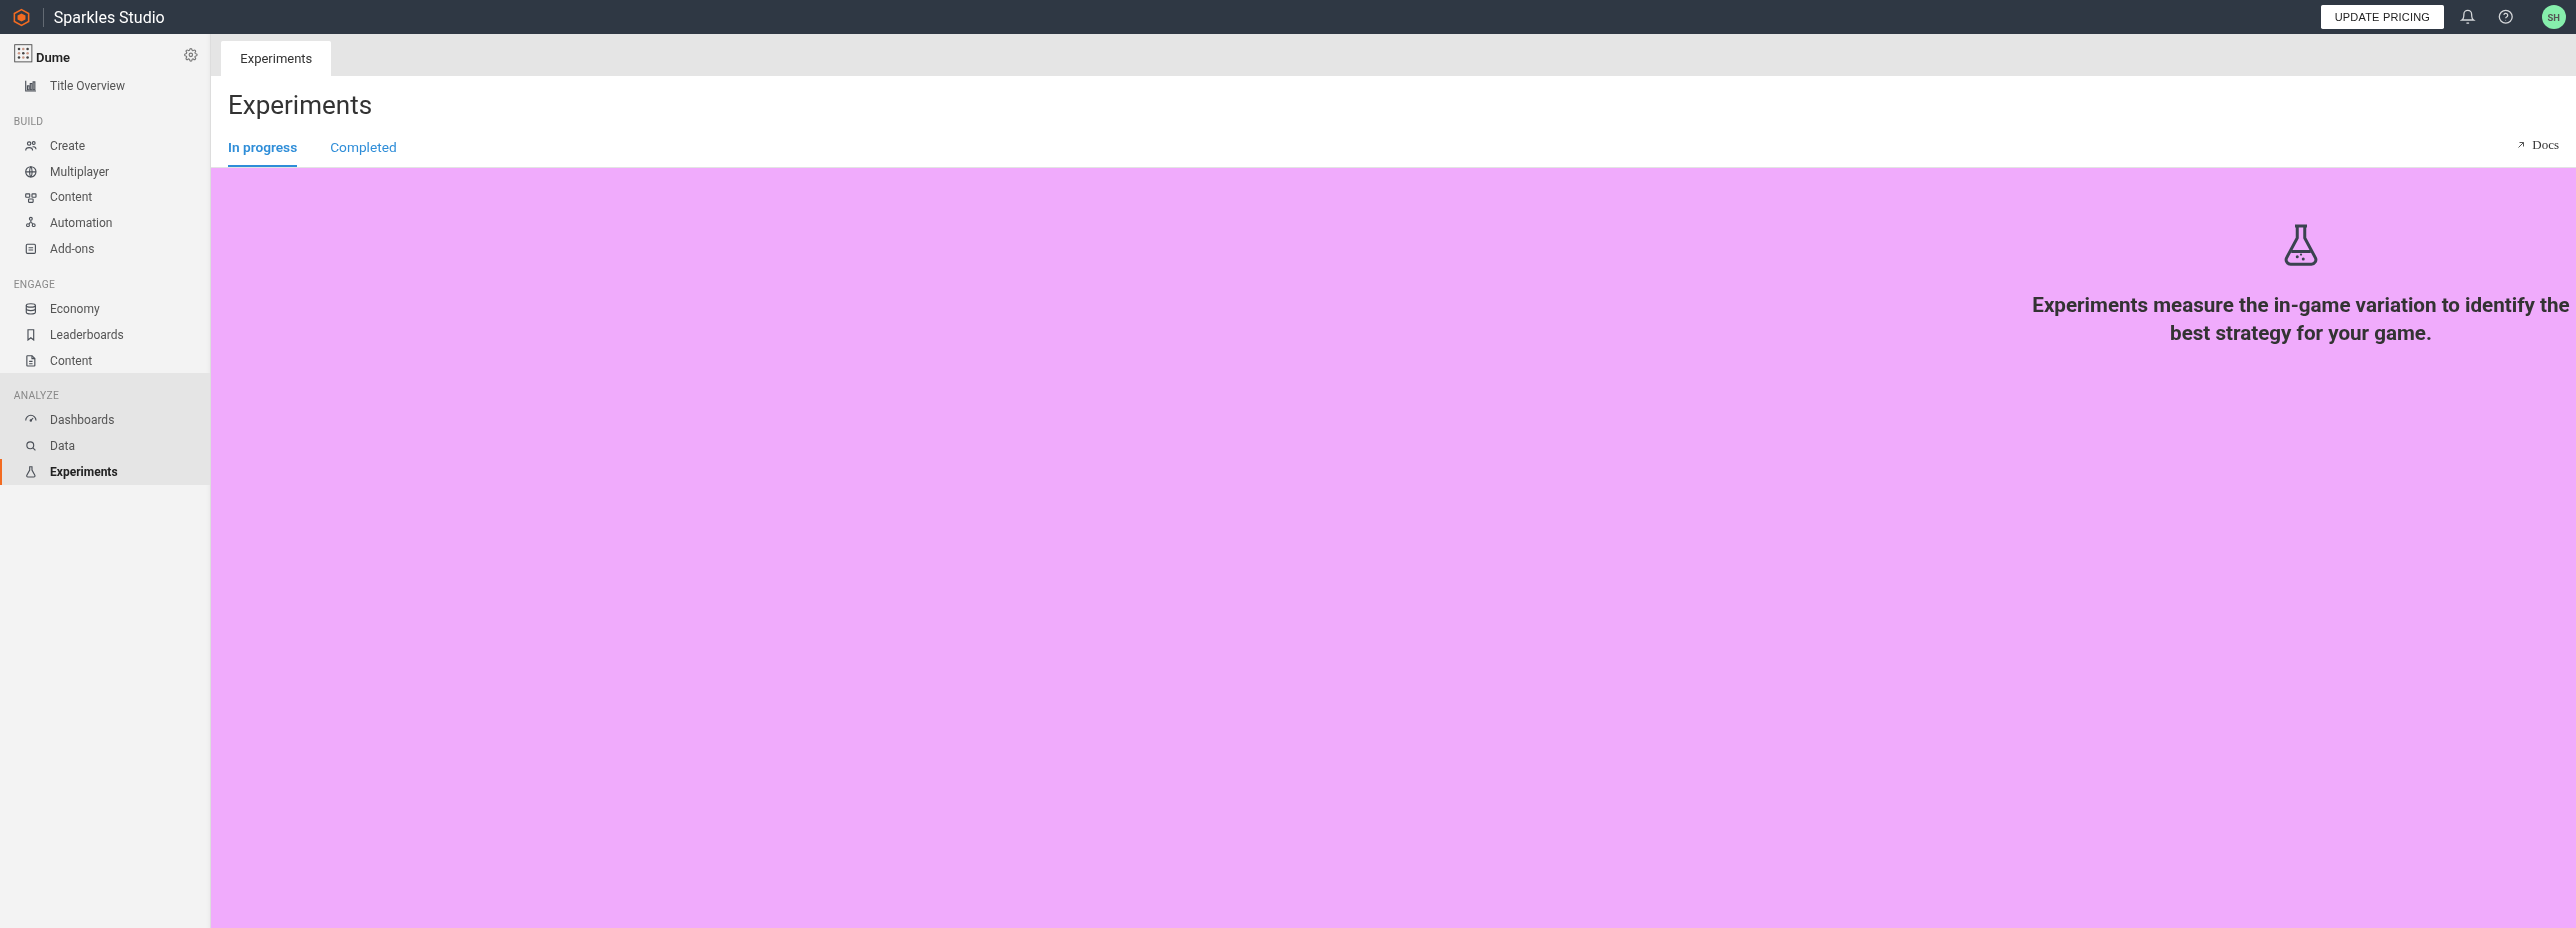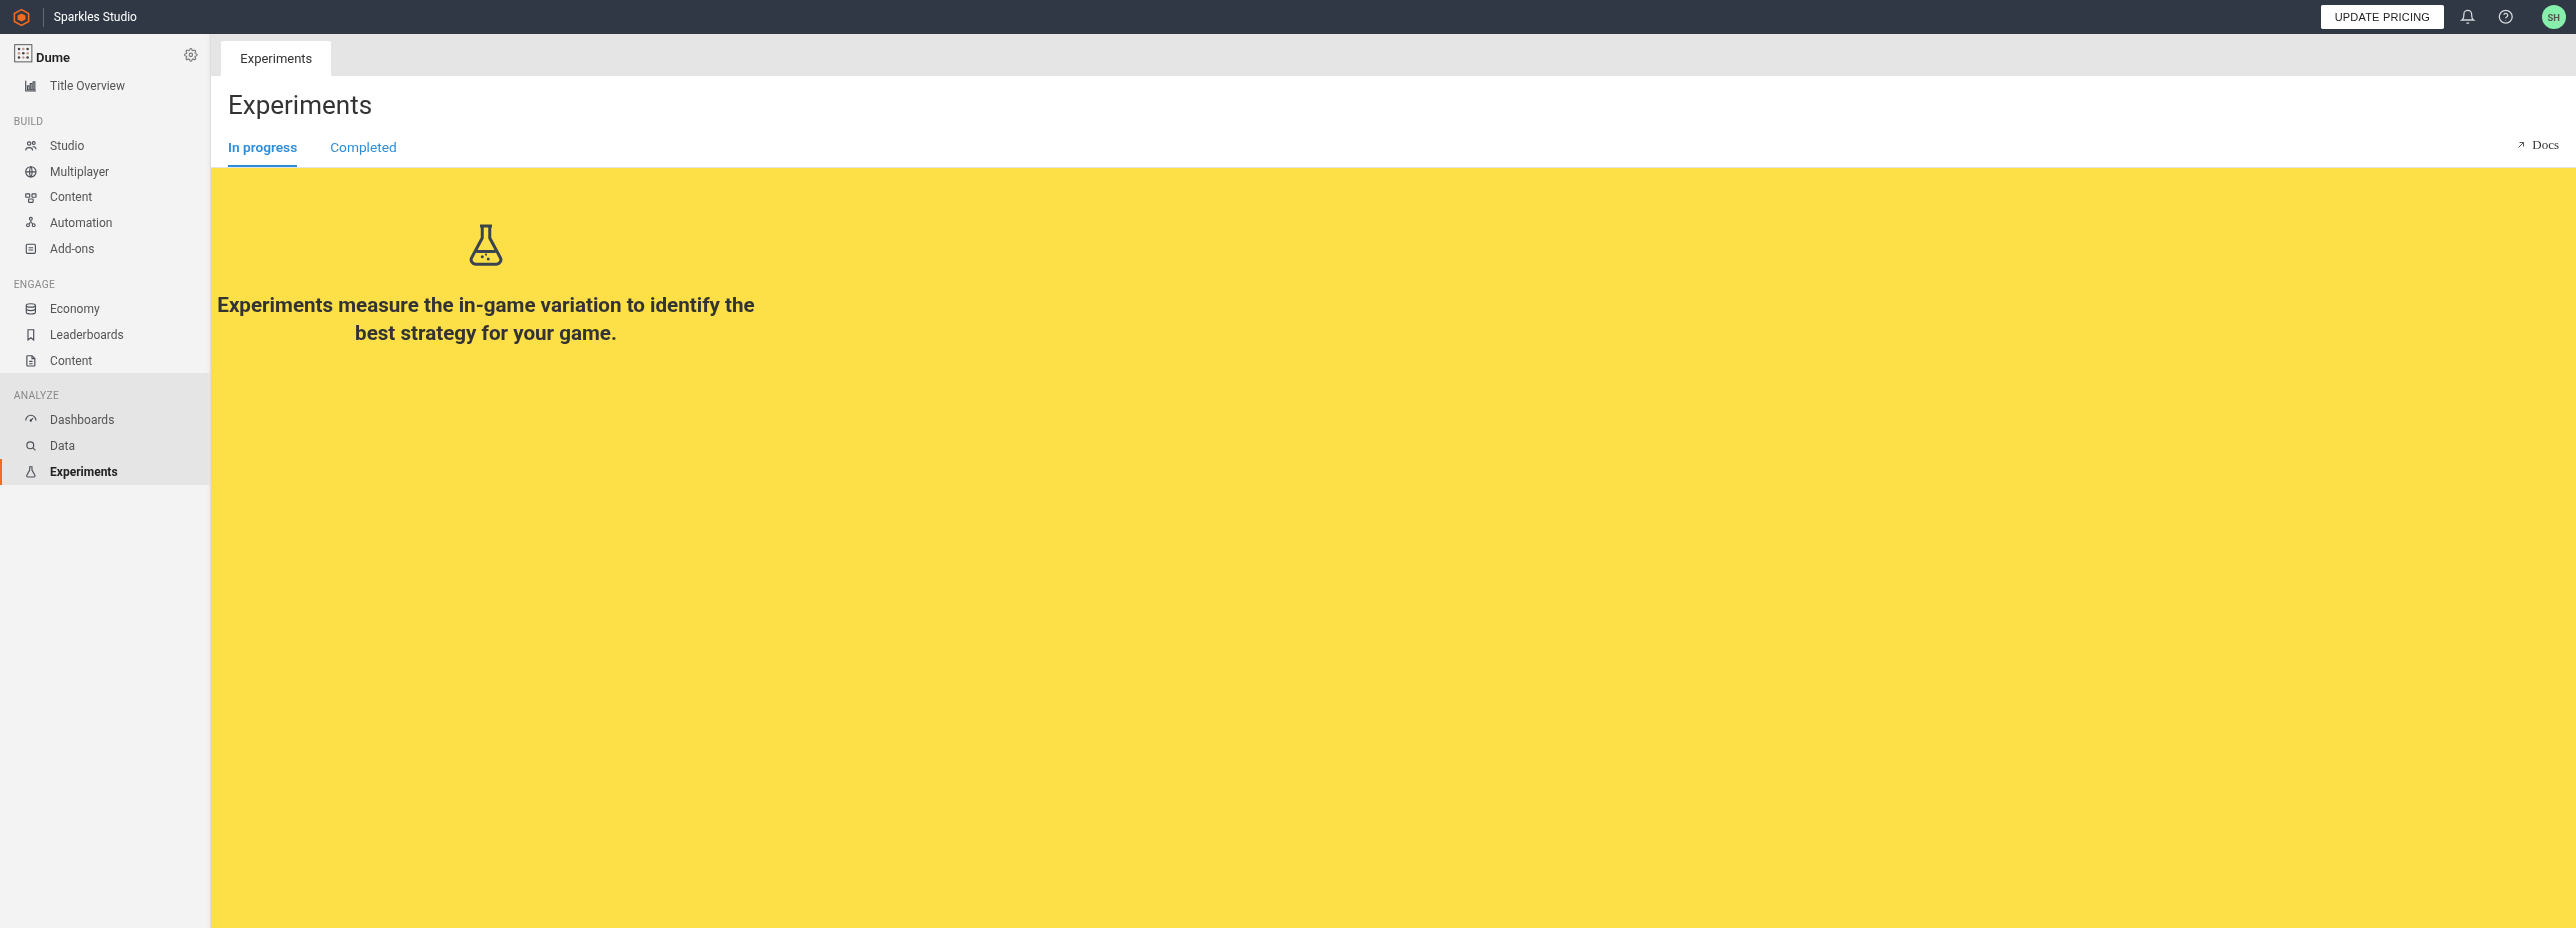--- a/index.html
+++ b/index.html
@@ -26,21 +26,21 @@
     justify-content: center;
     width: 22px;
     height: 22px;
   }
   .topbar .divider {
     width: 0.9px;
     height: 19px;
     background: rgba(255,255,255,0.25);
   }
   .topbar .studio {
-    font-size: 12px;
+    font-size: 16px;
     color: #fff;
   }
   .topbar .spacer { flex: 1; }
   .topbar .pricing-btn {
     background: #fff;
     color: #222;
     font-weight: 400;
     border: none;
     padding: 6px 13.7px;
     font-size: 11px;
@@ -191,23 +191,23 @@
     color: #333;
     font-size: 13px;
     cursor: pointer;
     padding-bottom: 8.6px;
     font-family: Liberation Serif, serif;
   }
   .page-header .docs svg { color:#555; }
 
   .content {
     flex: 1;
-    background: #fde047;
-    display: flex;
-    justify-content: flex-start;
+    background: #f0abfc;
+    display: flex;
+    justify-content: flex-end;
     padding-top: 52px;
   }
   .empty-state {
     text-align: center;
     max-width: 550px;
   }
   .empty-state .flask {
     margin-bottom: 20.6px;
     color: #3a434f;
   }
@@ -322,21 +322,21 @@
     <div class="nav-section">BUILD</div>
     <div class="nav-item">
       <span class="icon">
           <svg viewBox="0 0 24 24" width="13.7" height="13.7" fill="none" stroke="currentColor" stroke-width="2">
             <circle cx="9" cy="8" r="3"></circle>
             <path d="M3 20c0-3 3-5 6-5s6 2 6 5"></path>
             <circle cx="17" cy="7" r="2.5"></circle>
             <path d="M15 14c2-1 6 0 6 4"></path>
           </svg>
         </span>
-      <span>Studio</span>
+      <span>Create</span>
     </div>
     <div class="nav-item">
       <span class="icon">
           <svg viewBox="0 0 24 24" width="13.7" height="13.7" fill="none" stroke="currentColor" stroke-width="2">
             <circle cx="12" cy="12" r="9"></circle>
             <path d="M3 12h18M12 3c3 3 3 15 0 18M12 3c-3 3-3 15 0 18"></path>
           </svg>
         </span>
       <span>Multiplayer</span>
     </div>

